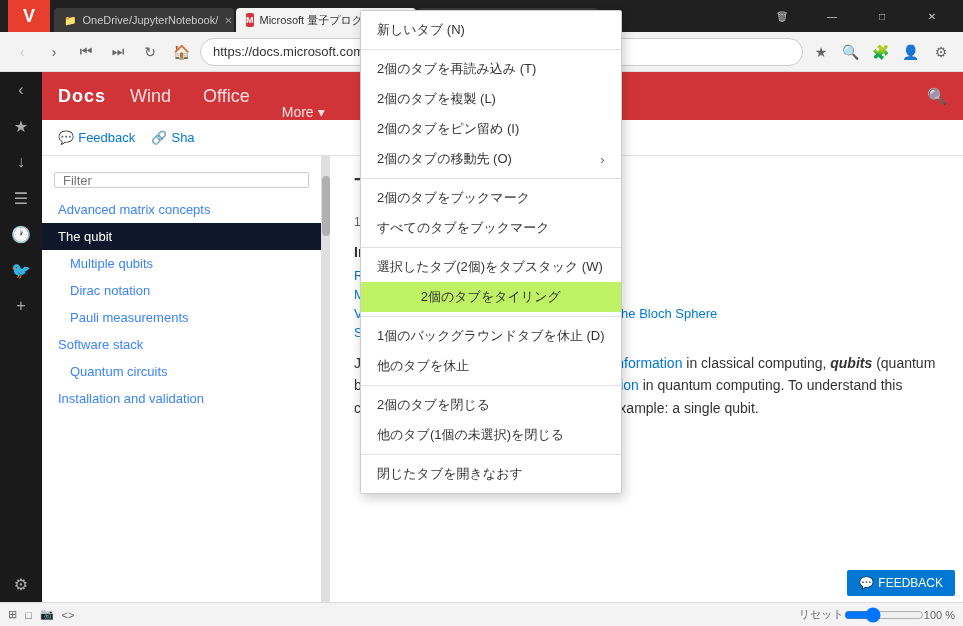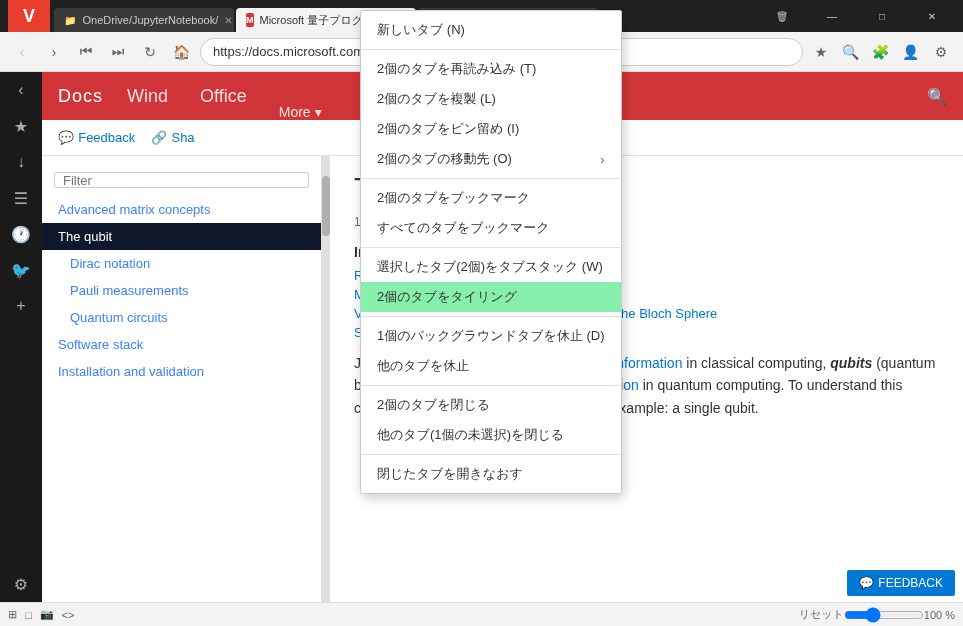--- a/index.html
+++ b/index.html
@@ -28,21 +28,21 @@
     .nav-icon-btn { width: 28px; height: 28px; display: flex; align-items: center; justify-content: center; color: #666; cursor: pointer; border-radius: 50%; font-size: 14px; }
 
     
     .content-area { flex: 1; display: flex; background: white; overflow: hidden; position: relative; }
 
     
     .page-content { flex: 1; display: flex; flex-direction: column; overflow: hidden; }
 
     
     .docs-topnav { height: 48px; background: #d13438; display: flex; align-items: center; padding: 0 16px; gap: 16px; }
-    .docs-logo { color: white; font-size: 18px; font-weight: 400; letter-spacing: 1px; }
+    .docs-logo { color: white; font-size: 18px; font-weight: 700; letter-spacing: 1px; }
     .docs-nav-item { color: rgba(255,255,255,0.85); font-size: 18px; cursor: pointer; padding: 4px 8px; }
     .docs-nav-more { display: flex; align-items: center; gap: 4px; color: rgba(255,255,255,0.85); font-size: 14px; cursor: pointer; padding: 4px 8px; margin-top: 32px; }
     .docs-search { margin-left: auto; display: flex; align-items: center; }
     .docs-search-icon { color: white; font-size: 16px; cursor: pointer; }
 
     
     .feedback-bar { height: 36px; background: white; border-bottom: 1px solid #e0e0e0; display: flex; align-items: center; padding: 0 16px; gap: 16px; font-size: 13px; color: #0078d4; }
     .feedback-item { display: flex; align-items: center; gap: 4px; cursor: pointer; }
 
     
@@ -66,21 +66,21 @@
     .avatar { width: 20px; height: 20px; border-radius: 50%; background: #0078d4; display: inline-flex; align-items: center; justify-content: center; color: white; font-size: 8px; }
     .in-this-article { font-size: 14px; font-weight: 600; color: #333; margin-bottom: 8px; }
     .article-link { color: #0078d4; text-decoration: none; display: block; font-size: 13px; margin-bottom: 4px; }
     .article-body { font-size: 14px; line-height: 1.6; color: #333; margin-top: 12px; }
     .article-body em { font-style: italic; font-weight: 600; }
     .article-body .highlight { color: #0078d4; }
 
     
     .context-menu { position: absolute; top: 10px; left: 360px; background: white; border: 1px solid #ccc; box-shadow: 2px 4px 12px rgba(0,0,0,0.2); min-width: 220px; z-index: 1000; padding: 4px 0; border-radius: 2px; }
     .menu-item { padding: 6px 16px; font-size: 13px; color: #333; cursor: pointer; display: flex; align-items: center; justify-content: space-between; }
-    .menu-item:hover, .menu-item.highlighted { background: #86efac; }
+    .menu-item:hover, .menu-item.highlighted { background: #bef264; justify-content: center; }
     .menu-item .arrow { color: #666; }
     .menu-separator { height: 1px; background: #e0e0e0; margin: 4px 0; }
 
     
     .status-bar { height: 24px; background: #f3f3f3; border-top: 1px solid #ddd; display: flex; align-items: center; padding: 0 8px; gap: 8px; font-size: 11px; color: #666; }
     .status-right { margin-left: auto; display: flex; align-items: center; }
 
     
     .feedback-float { position: absolute; bottom: 30px; right: 8px; background: #0078d4; color: white; padding: 6px 12px; font-size: 12px; display: flex; align-items: center; gap: 4px; cursor: pointer; border-radius: 2px; z-index: 100; }
 
@@ -188,24 +188,25 @@
 
       <div class="main-layout">
 
         <div class="toc-sidebar">
           <div class="toc-filter">
             <input type="text" placeholder="Filter" style="">
           </div>
 
           <div class="toc-item">Advanced matrix concepts</div>
           <div class="toc-item active">The qubit</div>
+          <div class="toc-item level2">Multiple qubits</div>
           <div class="toc-item level2">Dirac notation</div>
           <div class="toc-item level2">Pauli measurements</div>
+          <div class="toc-item">Software stack</div>
           <div class="toc-item level2">Quantum circuits</div>
-          <div class="toc-item">Software stack</div>
           <div class="toc-item">Installation and validation</div>
         </div>
 
         <div class="toc-scroll">
           <div class="toc-scroll-thumb"></div>
         </div>
 
         <div class="article">
           <div class="article-title">The</div>
           <div class="article-meta">

